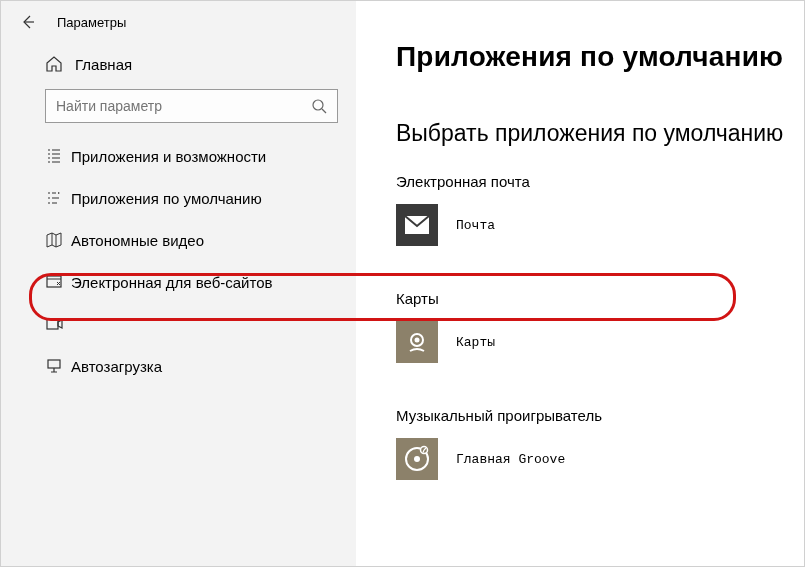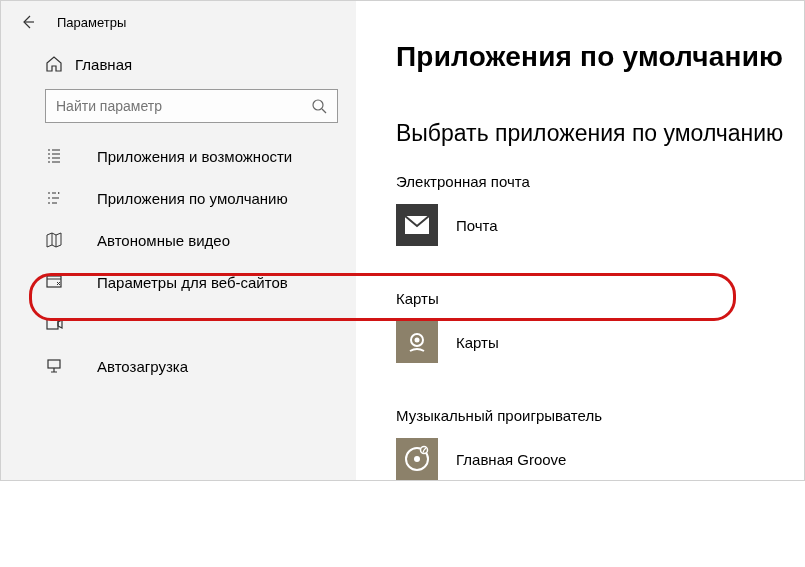--- a/index.html
+++ b/index.html
@@ -6,21 +6,21 @@
   body {
     font-family: 'Segoe UI', Tahoma, sans-serif;
     background: #fff;
     color: #000;
     width: 805px;
     height: 567px;
     overflow: hidden;
   }
   .frame {
     width: 805px;
-    height: 481px;
+    height: 567px;
     border: 1px solid #d0d0d0;
     display: flex;
     position: relative;
     background: #fff;
   }
   .sidebar {
     width: 355px;
     height: 100%;
     background: #f3f3f3;
     padding: 0;
@@ -67,21 +67,21 @@
   }
   .section-label {
     padding: 14px 0 10px 44px;
     font-size: 15px;
     font-weight: 600;
   }
   .nav-item {
     display: flex;
     align-items: center;
     padding: 12px 0 12px 44px;
-    gap: 34px;
+    gap: 8px;
     font-size: 15px;
     cursor: pointer;
     position: relative;
   }
   .highlight-ring {
     position: absolute;
     left: 28px;
     right: 68px;
     top: 272px;
     height: 48px;
@@ -118,21 +118,21 @@
     cursor: pointer;
   }
   .app-icon {
     width: 42px;
     height: 42px;
     display: flex;
     align-items: center;
     justify-content: center;
     flex-shrink: 0;
   }
-  .app-name { font-size: 15px; }
+  .app-name { font-size: 13px; font-family: Liberation Mono, monospace; }
   .mail-icon { background: #3a3a3a; }
   .maps-icon { background: #8c816a; }
   .music-icon { background: #8c816a; }
 </style>
 </head>
 <body>
 
 <div class="frame">
 
   <div class="sidebar">
@@ -186,21 +186,21 @@
         </svg>
       <span>Автономные видео</span>
     </div>
 
     <div class="nav-item">
       <svg width="18" height="18" viewBox="0 0 18 18">
           <rect x="2" y="3" width="14" height="11" fill="none" stroke="#333" stroke-width="1.2"></rect>
           <path d="M2 6h14" stroke="#333" stroke-width="1"></path>
           <path d="M12 9l3 3M15 9l-3 3" stroke="#333" stroke-width="1"></path>
         </svg>
-      <span>Параметры для веб-сайтов</span>
+      <span>Электронная для веб-сайтов</span>
     </div>
 
     <div class="nav-item">
       <svg width="18" height="18" viewBox="0 0 18 18">
           <rect x="2" y="4" width="11" height="10" fill="none" stroke="#333" stroke-width="1.2"></rect>
           <path d="M13 7l4-2v8l-4-2z" fill="none" stroke="#333" stroke-width="1.2"></path>
         </svg>
     </div>
 
     <div class="nav-item">

